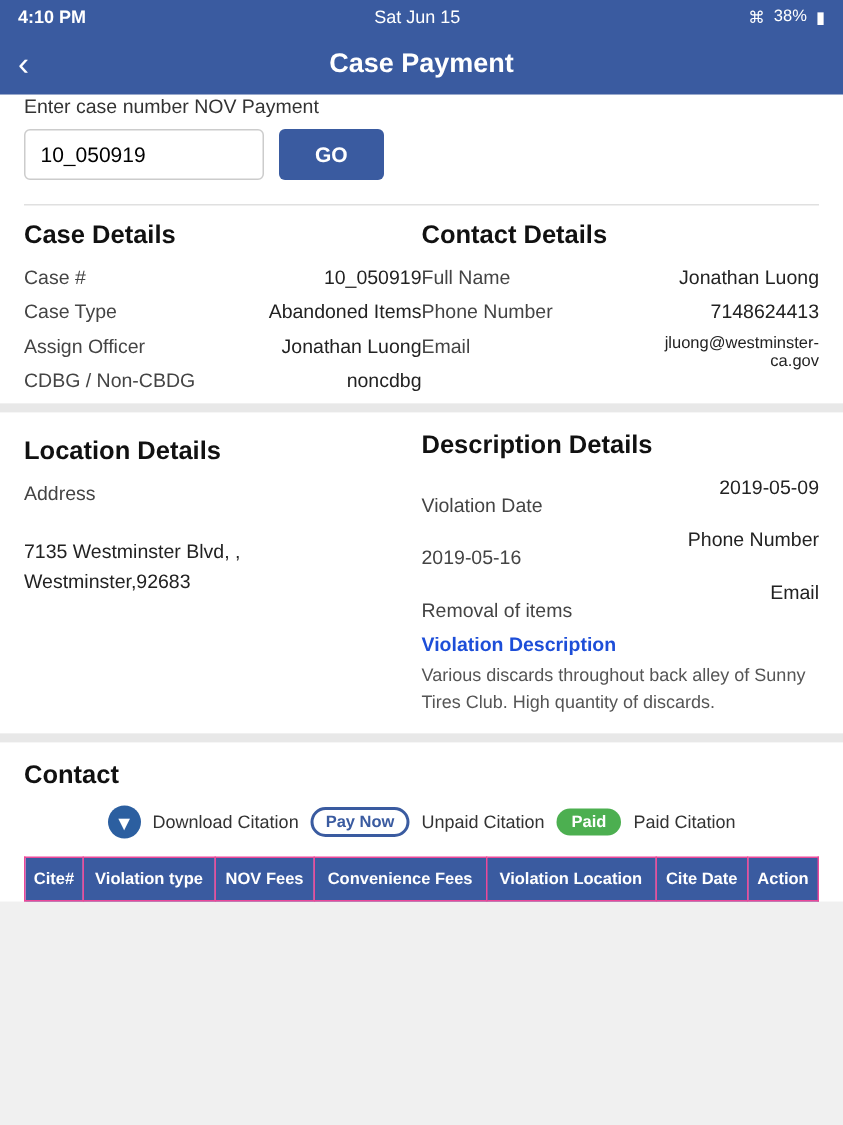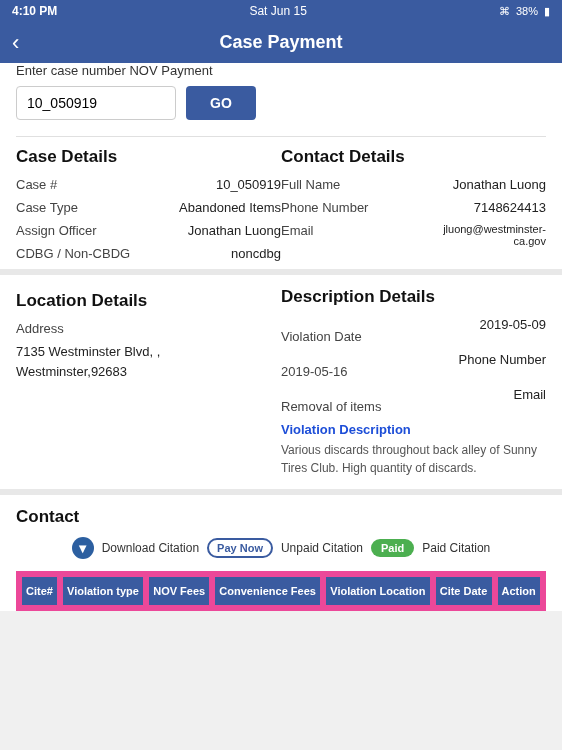--- a/index.html
+++ b/index.html
@@ -113,21 +113,21 @@
     .location-section {
       margin-top: 4px;
     }
     .location-section .detail-label {
       font-size: 13px;
       color: #444;
     }
     .location-address {
       font-size: 13px;
       color: #222;
-      margin-top: 6px;
+      margin-top: 22px;
       line-height: 1.5;
     }
     .desc-section { flex: 1; }
     .desc-row {
       display: flex;
       justify-content: space-between;
       margin-bottom: 8px;
     }
     .desc-label {
       font-size: 13px;
@@ -203,23 +203,23 @@
     }
     .citation-table {
       width: 100%;
       border-collapse: collapse;
       font-size: 11px;
     }
     .citation-table th {
       background: #3a5ba0;
       color: white;
       padding: 8px 4px;
-      text-align: left;
-      font-weight: 600;
-      border: 6px solid #ec4899;
+      text-align: center;
+      font-weight: 600;
+      border: 1px solid #ec4899;
       font-size: 11px;
     }
     .section-wrapper {
       background: white;
       padding: 12px 16px;
     }
     .bottom-divider {
       border: none;
       border-top: 6px solid #e8e8e8;
       margin: 0;

